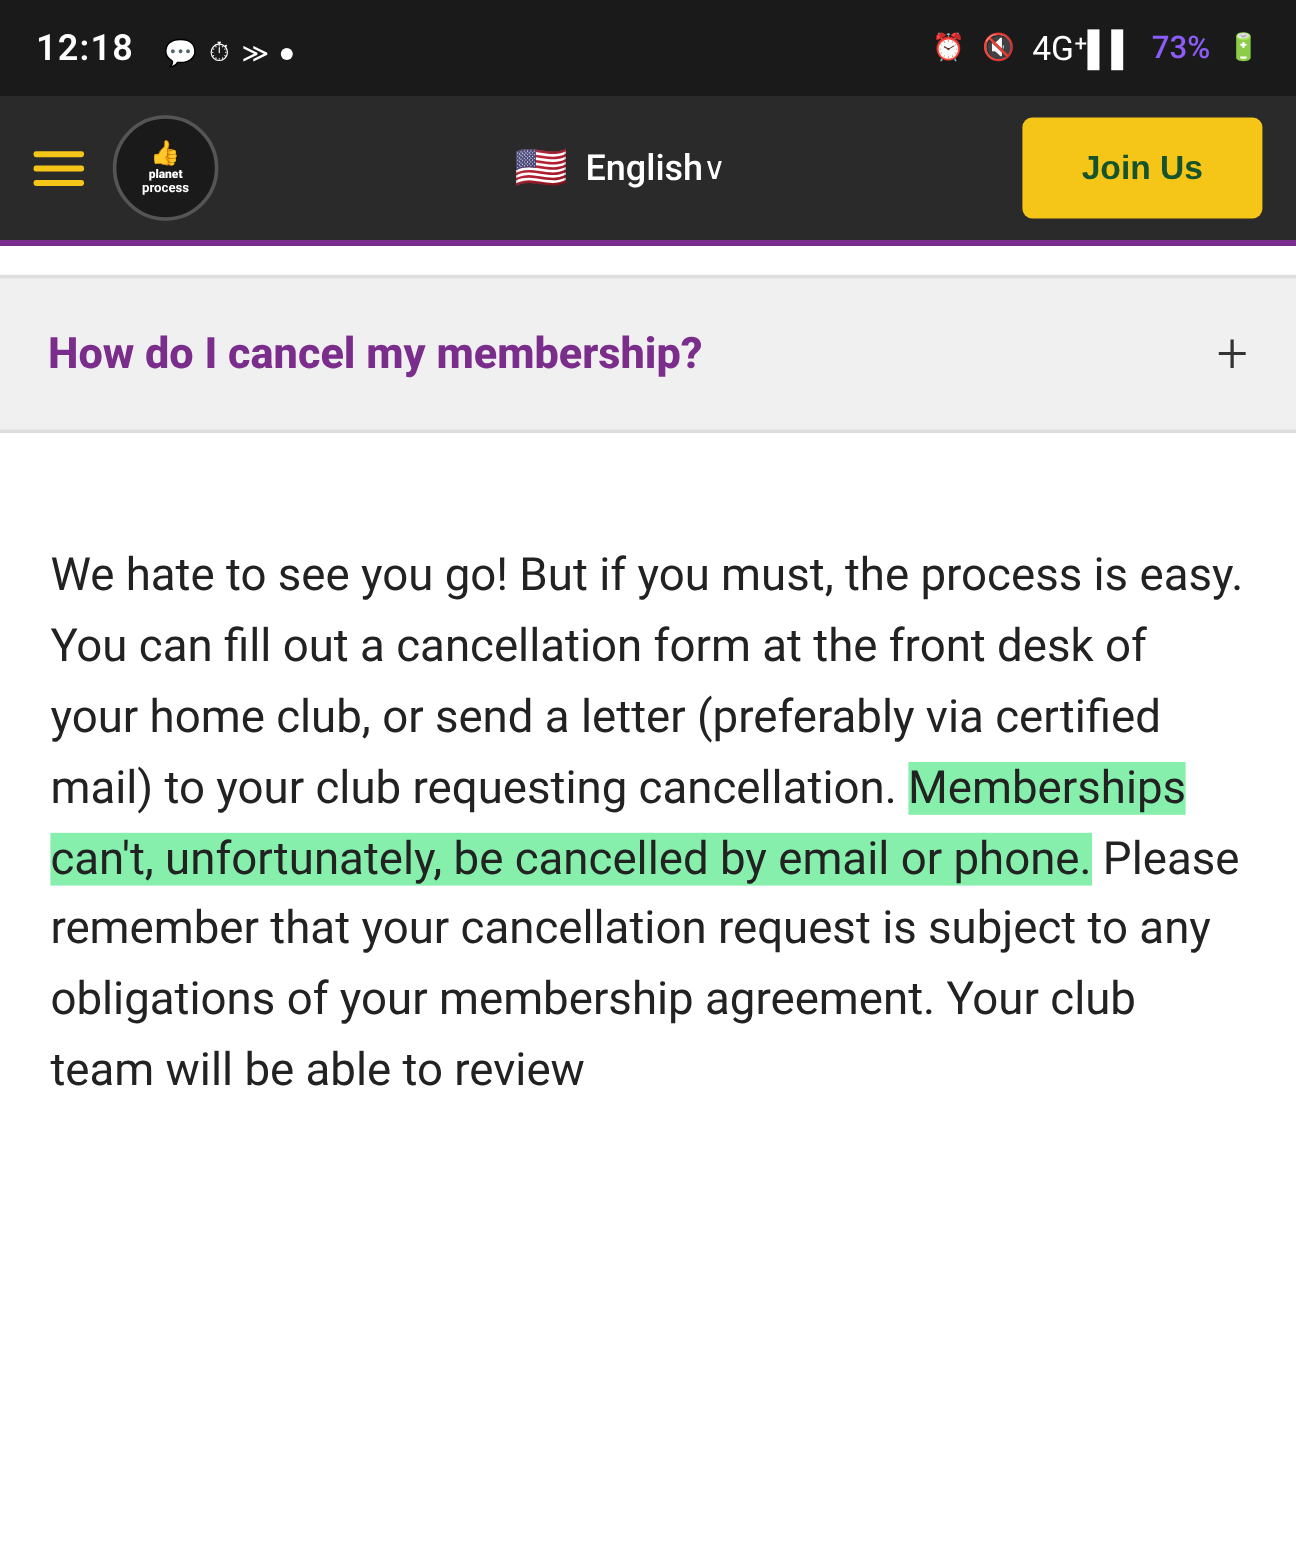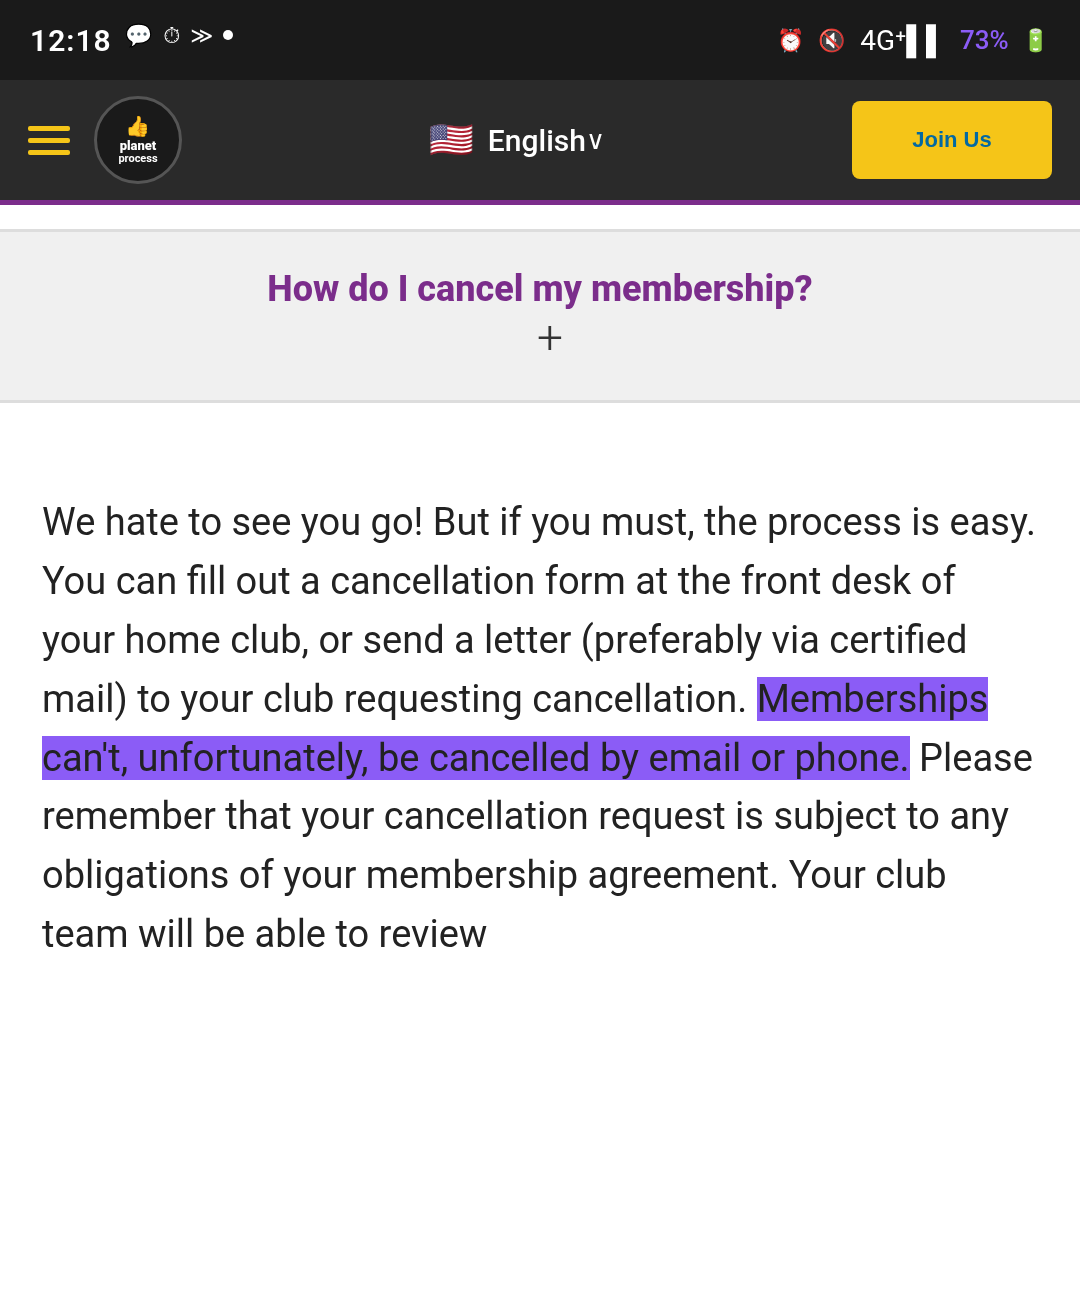--- a/index.html
+++ b/index.html
@@ -18,22 +18,22 @@
       background: #1a1a1a;
       height: 80px;
       display: flex;
       align-items: center;
       justify-content: space-between;
       padding: 0 30px;
     }
 
     .status-left {
       display: flex;
-      align-items: flex-start;
-      gap: 14px;
+      align-items: flex-end;
+      gap: 25px;
     }
 
     .status-time {
       color: #ffffff;
       font-size: 30px;
       font-weight: 600;
       letter-spacing: 1px;
     }
 
     .status-icons {
@@ -116,21 +116,21 @@
       position: relative;
     }
 
     .logo-text-wrap {
       text-align: center;
       line-height: 1.1;
     }
 
     .logo-planet {
       color: #ffffff;
-      font-size: 13px;
+      font-size: 10px;
       font-weight: 900;
       display: block;
     }
 
     .logo-fitness {
       color: #ffffff;
       font-size: 11px;
       font-weight: 700;
       display: block;
     }
@@ -164,24 +164,24 @@
       font-weight: 500;
     }
 
     .chevron-down {
       color: #ffffff;
       font-size: 26px;
     }
 
     .join-us-btn {
       background: #f5c518;
-      color: #0369a1;
+      color: #14532d;
       border: none;
       padding: 26px 36px;
-      font-size: 22px;
+      font-size: 28px;
       font-weight: 700;
       border-radius: 8px;
       cursor: pointer;
       min-width: 200px;
     }
 
     
     .accent-line {
       height: 5px;
       background: #7b2d8b;
@@ -191,21 +191,20 @@
     
     .faq-section {
       background: #f0f0f0;
       padding: 36px 40px;
       margin: 0;
       display: flex;
       align-items: center;
       justify-content: space-between;
       border-top: 3px solid #ddd;
       border-bottom: 3px solid #ddd;
-      flex-direction: column;
     }
 
     .faq-question {
       color: #7b2d8b;
       font-size: 36px;
       font-weight: 800;
       flex: 1;
     }
 
     .faq-toggle {
@@ -223,21 +222,21 @@
     }
 
     .content-text {
       font-size: 38px;
       line-height: 1.55;
       color: #222222;
       font-weight: 400;
     }
 
     .highlighted {
-      background-color: #8b5cf6;
+      background-color: #86efac;
       color: #222222;
     }
   </style>
 </head>
 <body>
 
 <div class="status-bar">
   <div class="status-left">
     <span class="status-time">12:18</span>
     <div class="status-icons">

